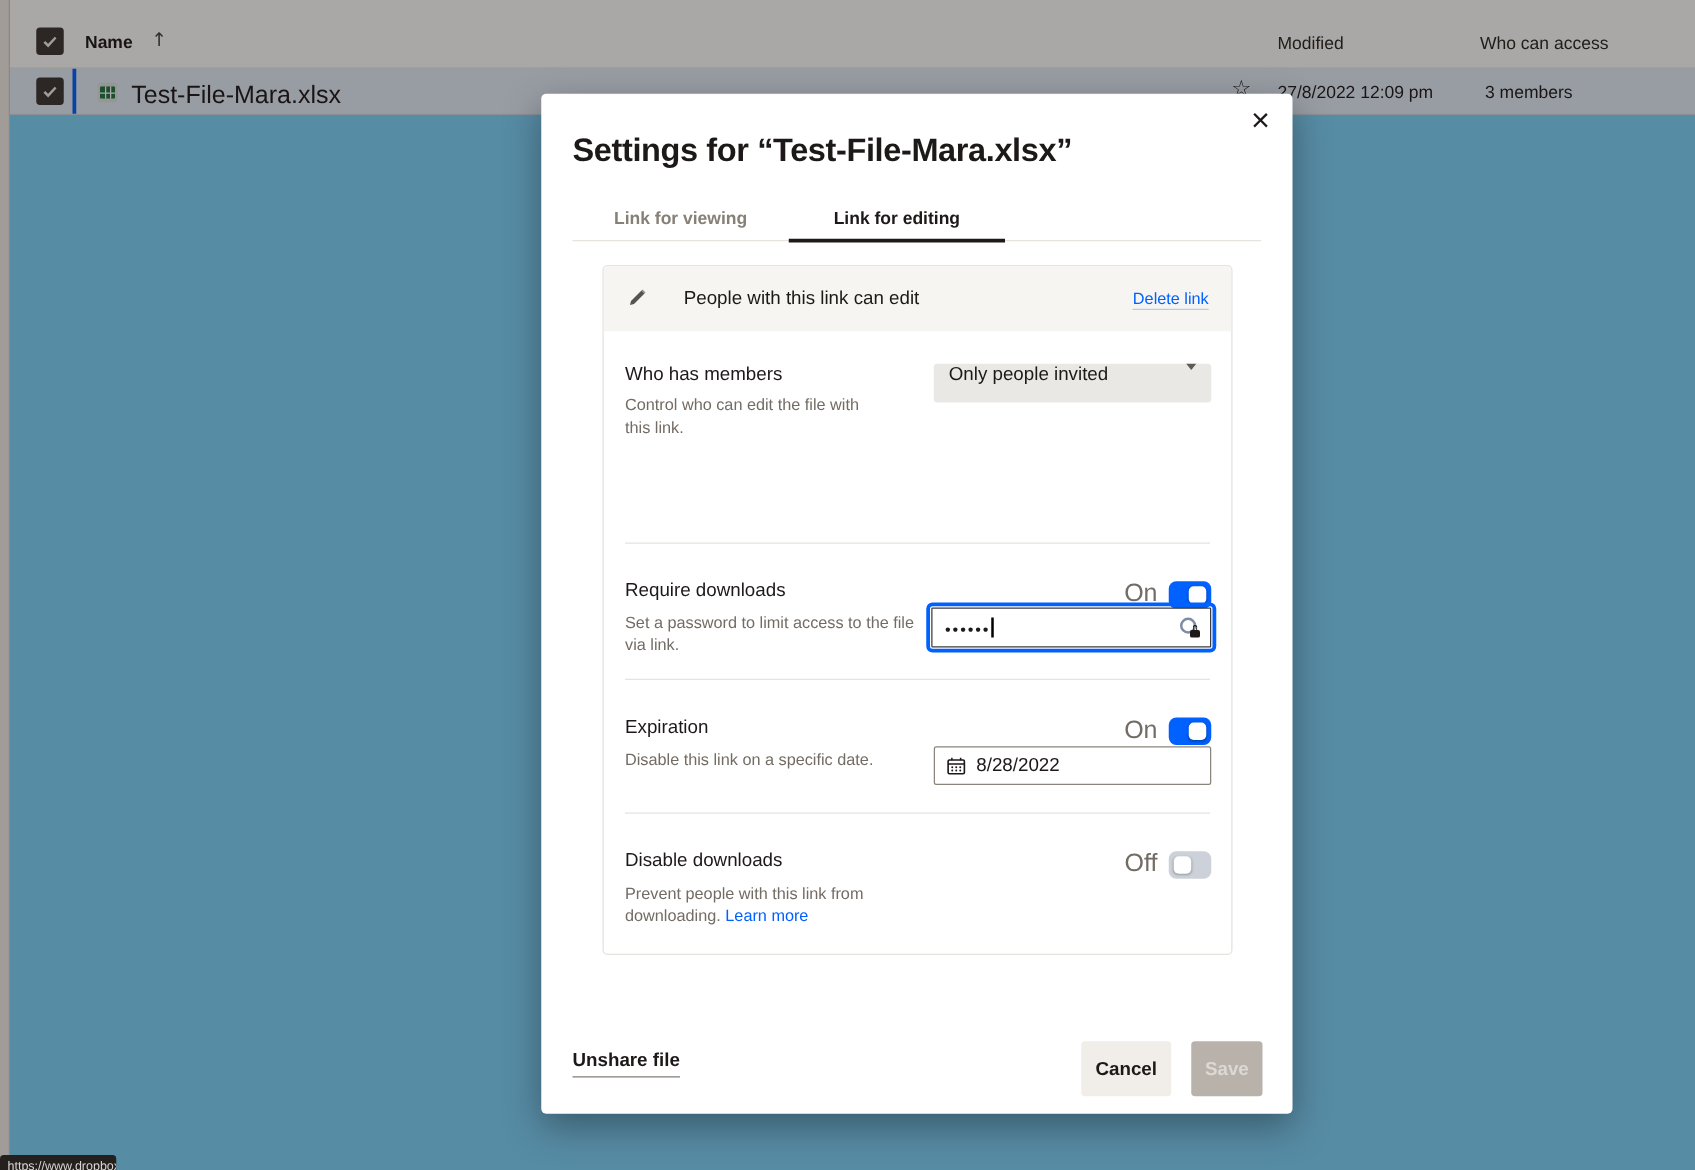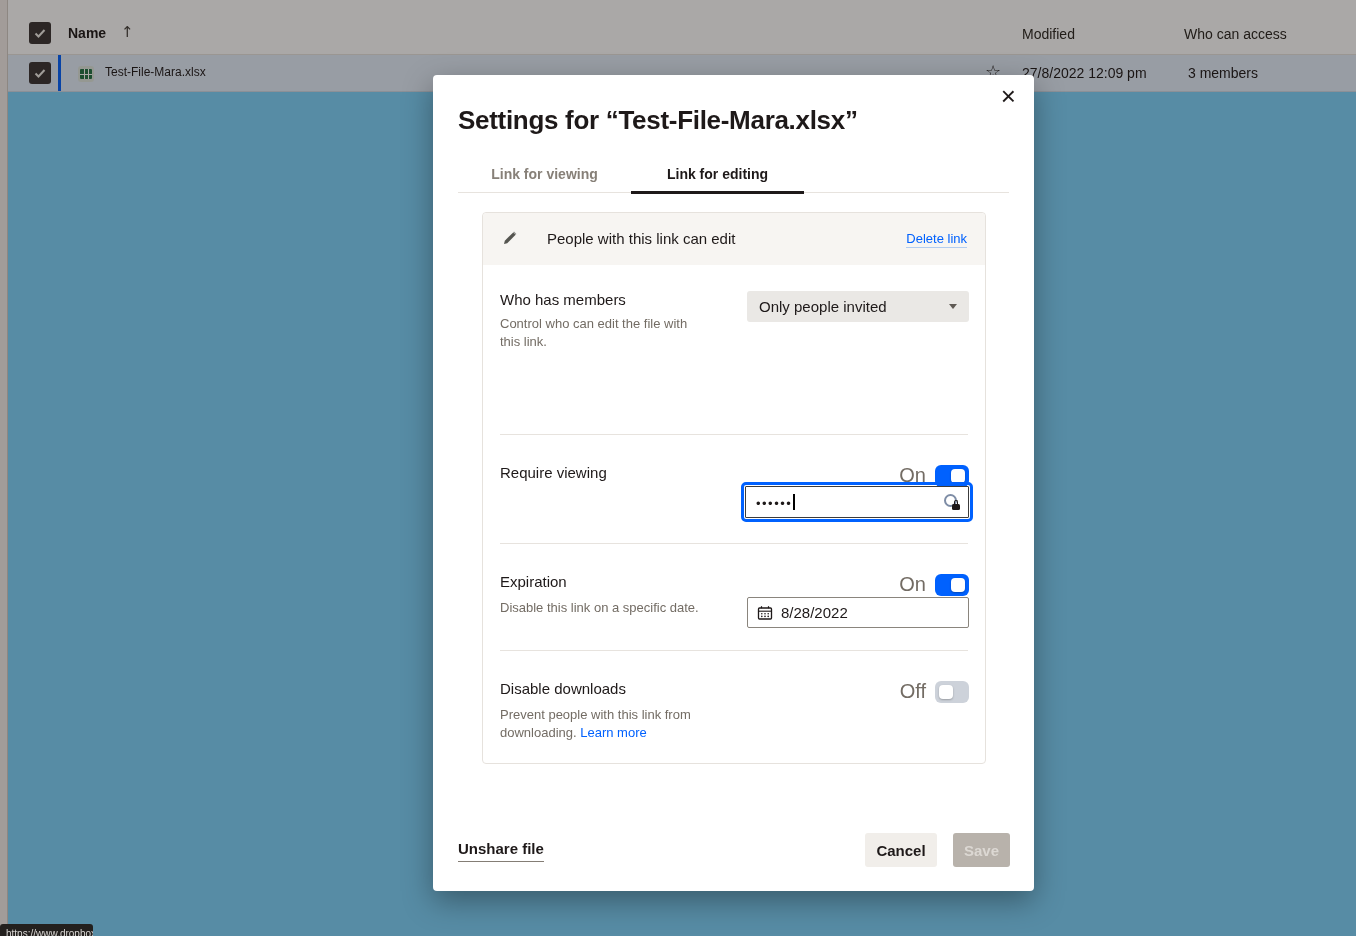--- a/index.html
+++ b/index.html
@@ -27,21 +27,21 @@
   .hdr-sort { position:absolute; left:113px; top:23px; font-size:15px; color:#45413c; }
   .hdr-col { position:absolute; top:26px; font-size:14px; color:#2b2722; }
   .hdr-modified { left:1014px; }
   .hdr-access { left:1176px; }
   .excel-icon { position:absolute; left:70px; top:11px; width:16px; height:16px;
     background:#dfe7df; border-radius:3px; overflow:hidden; }
   .excel-inner { position:absolute; left:2px; top:3px; width:12px; height:10px; background:#217346;
     background-image:linear-gradient(#fff,#fff),linear-gradient(#fff,#fff),linear-gradient(#fff,#fff);
     background-size:12px 1px,1px 10px,1px 10px; background-position:0 5px,4px 0,8px 0;
     background-repeat:no-repeat; border-radius:1px; }
-  .row-name { position:absolute; left:97px; top:10px; font-size:12px; }
+  .row-name { position:absolute; left:97px; top:10px; font-size:20px; }
   .row-star { position:absolute; left:977px; top:6px; font-size:18px; color:#1e1919; }
   .row-modified { position:absolute; left:1014px; top:10px; font-size:14px; }
   .row-access { position:absolute; left:1180px; top:10px; font-size:14px; }
 
   
   .overlay { position:absolute; inset:0; background:rgba(20,14,10,0.36); z-index:10; }
 
   
   .modal { position:absolute; left:433px; top:75px; width:601px; height:816px;
     background:#ffffff; border-radius:4px; box-shadow:0 10px 30px rgba(0,0,0,0.35); z-index:20; }
@@ -65,21 +65,21 @@
   .banner-pencil { position:absolute; left:18px; top:16px; }
   .banner-text { position:absolute; left:64px; top:17px; font-size:15px; }
   .banner-delete { position:absolute; right:18px; top:18px; font-size:13px; color:#0061fe;
     border-bottom:1px solid #b3cdf0; padding-bottom:1px; cursor:pointer; }
 
   .sec-label { position:absolute; left:17px; font-size:15px; color:#1e1919; }
   .sec-desc { position:absolute; left:17px; font-size:13px; color:#736c64; line-height:1.38; }
   .divider { position:absolute; left:17px; right:17px; height:1px; background:#e7e3de; }
 
   .dropdown { position:absolute; left:264px; top:78px; width:222px; height:31px;
-    background:#eae8e5; border-radius:3px; display:flex; align-items:center;
+    background:#eae8e5; border-radius:3px; display:flex; align-items:flex-start;
     padding:0 12px; font-size:15px; cursor:pointer; }
   .dd-caret { margin-left:auto; width:0; height:0; border-left:4.5px solid transparent;
     border-right:4.5px solid transparent; border-top:5px solid #5f5a54; }
 
   .notice { position:absolute; left:17px; top:154px; width:469px; height:45px;
     background:#eef3fb; border:1px solid #c6d2e6; border-radius:4px;
     display:flex; align-items:center; justify-content:center;
     font-size:13px; color:#6d7987; }
 
   .toggle-wrap { position:absolute; right:16px; display:flex; align-items:center; gap:9px; }
@@ -107,21 +107,21 @@
 
   .date-input { position:absolute; left:264px; top:384px; width:222px; height:31px;
     background:#fff; border:1px solid #8a857d; border-radius:2px; display:flex; align-items:center;
     gap:8px; padding:0 9px; font-size:15px; }
 
   .learn-more { color:#0061fe; cursor:pointer; }
 
   
   .unshare { position:absolute; left:25px; top:765px; font-size:15px; font-weight:700;
     border-bottom:1px solid #847d75; padding-bottom:4px; cursor:pointer; }
-  .btn { position:absolute; top:758px; height:34px; border:none; border-radius:3px;
+  .btn { position:absolute; top:758px; height:44px; border:none; border-radius:3px;
     font-size:15px; font-weight:700; font-family:inherit; cursor:pointer;
     display:flex; align-items:center; justify-content:center; }
   .btn-cancel { left:432px; width:72px; background:#f1eeea; color:#1e1919; }
   .btn-save { left:520px; width:57px; background:#b8b2ab; color:#dcd8d3; cursor:default; }
 
   
   .status-bubble { position:absolute; left:0; bottom:-11px; height:23px; max-width:93px;
     background:#23201e; border-radius:3px; color:#d9d6d3; font-size:10px; line-height:20px;
     padding:0 6px; white-space:nowrap; overflow:hidden; z-index:30; }
 </style>
@@ -185,21 +185,22 @@
 
     <span class="sec-label" style="top:78px;">Who has members</span>
     <p class="sec-desc" style="top:102px; width:210px;">Control who can edit the file with this link.</p>
     <div class="dropdown">
       <span>Only people invited</span>
       <span class="dd-caret"></span>
     </div>
 
     <div class="divider" style="top:221px;"></div>
 
-    <span class="sec-label" style="top:251px;">Require viewing</span>
+    <span class="sec-label" style="top:251px;">Require downloads</span>
+    <p class="sec-desc" style="top:276px; width:235px;">Set a password to limit access to the file via link.</p>
     <div class="toggle-wrap" style="top:251px;">
       <span class="toggle-state">On</span>
       <div class="toggle on">
           <div class="knob"></div>
         </div>
     </div>
     <div class="pw-input">
       <span class="pw-dots">••••••</span>
       <div class="pw-caret"></div>
       <div class="onep">

